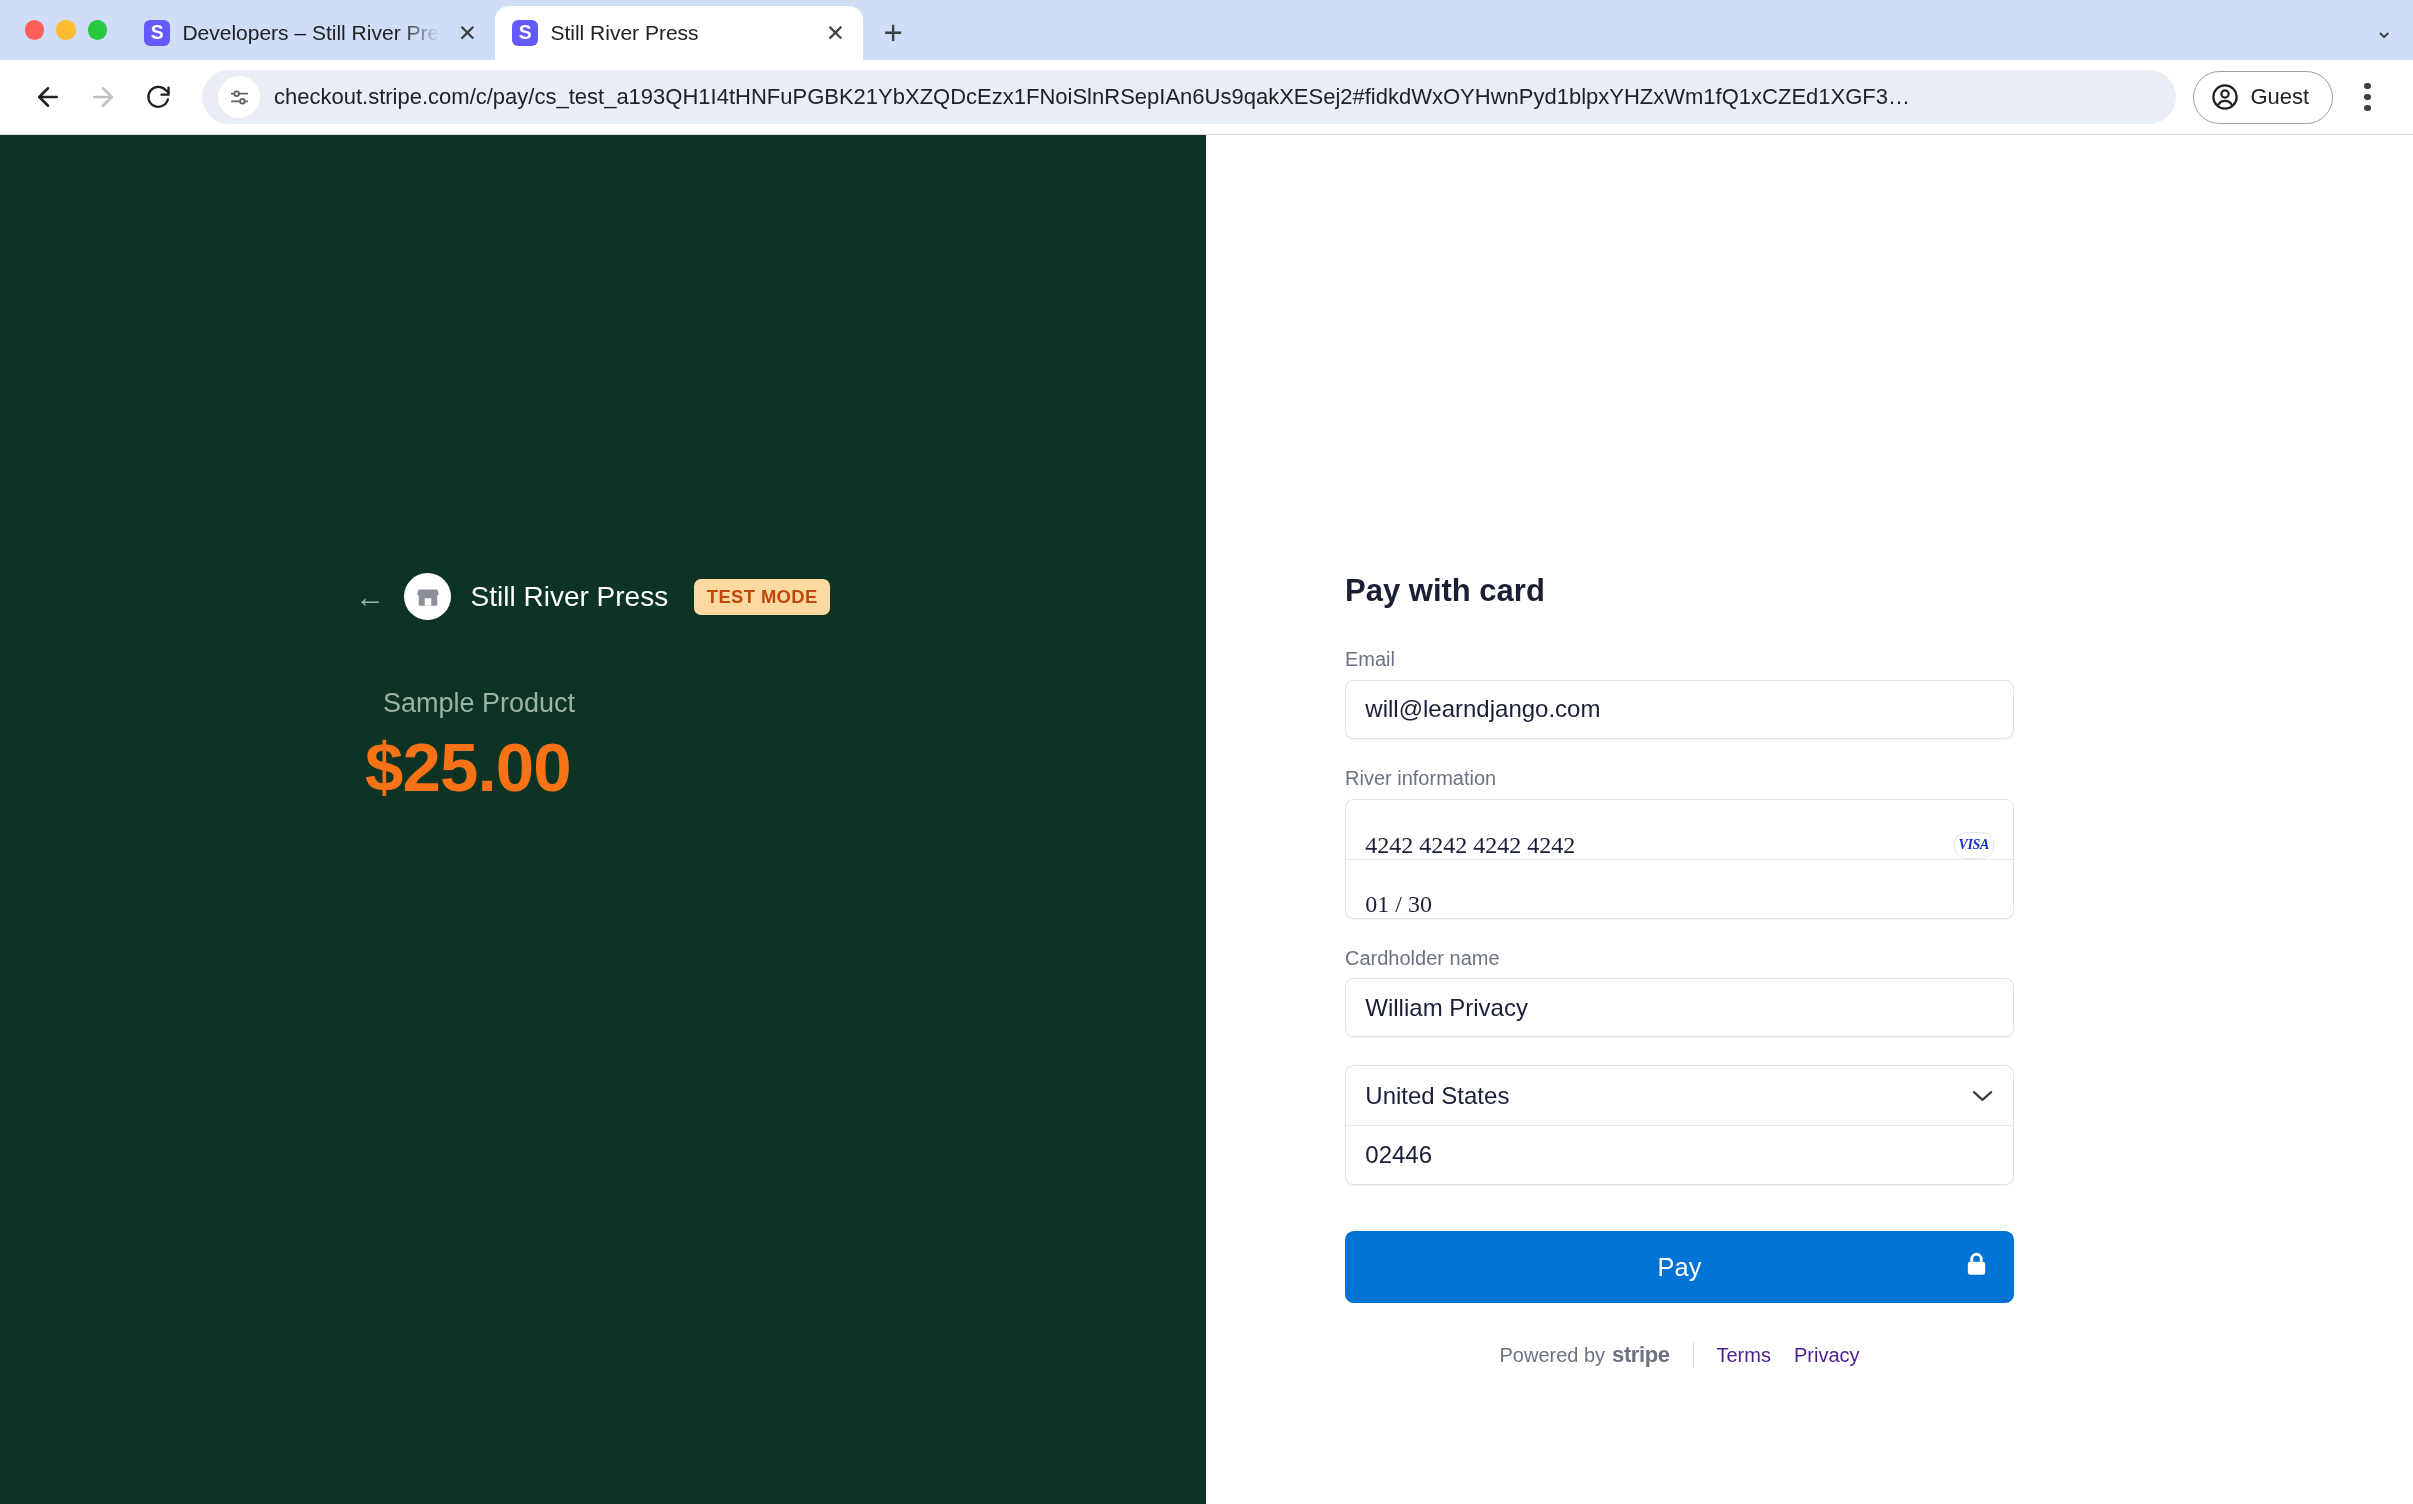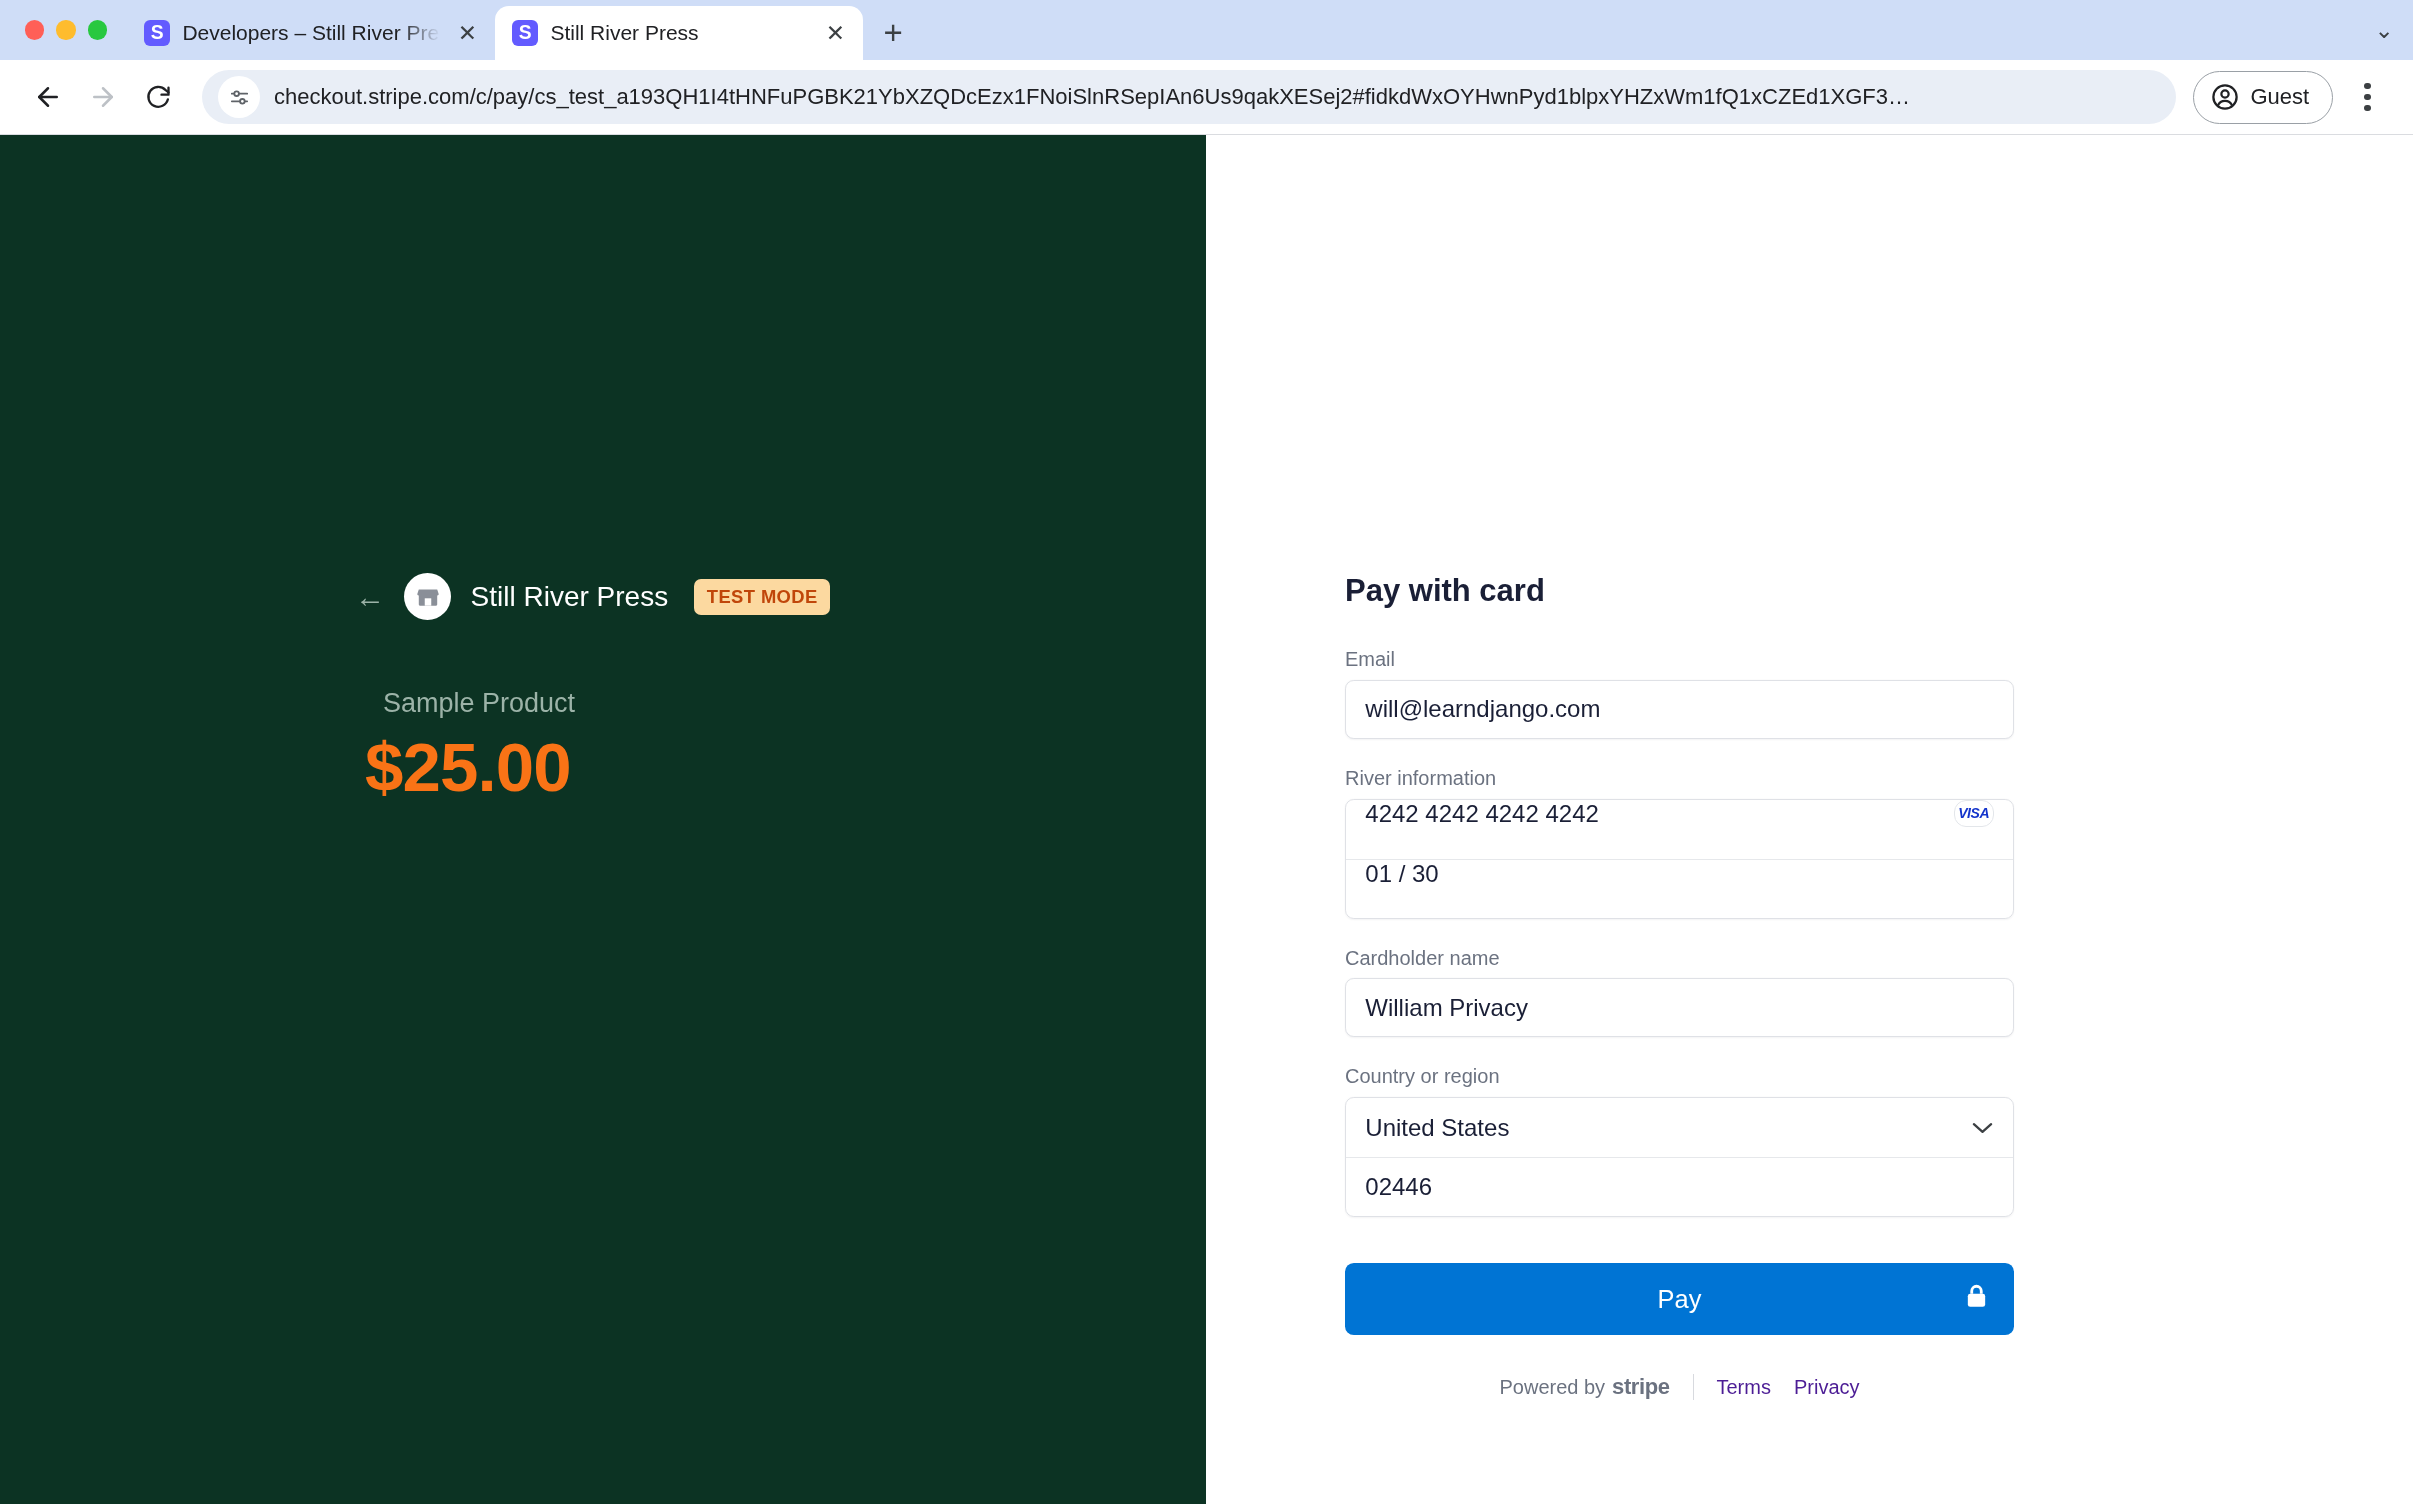--- a/index.html
+++ b/index.html
@@ -173,23 +173,23 @@
     box-shadow: 0 0.9px 1.8px rgba(16,24,40,0.05);
   }
 
   .card-box {
     border: 0.9px solid #dfe1e6; border-radius: 8.8px; overflow: hidden;
     box-shadow: 0 0.9px 1.8px rgba(16,24,40,0.05);
   }
   .card-row { display: flex; height: 59px; }
   .card-row + .card-row { border-top: 0.9px solid #e6e8eb; }
   .card-cell {
-    flex: 1 1 0; display: flex; align-items: flex-start;
+    flex: 1 1 0; display: flex; align-items: flex-end;
     padding: 0 19.3px; font-size: 24px; color: #1a1f36;
-    position: relative; min-width: 0;
+    position: relative; min-width: 0; font-family: Liberation Serif, serif;
   }
   .card-cell + .card-cell { border-left: 0.9px solid #e6e8eb; }
   .card-cell .val { flex: 1 1 auto; }
 
   .visa-badge {
     width: 40px; height: 27px; border-radius: 12px;
     background: #ffffff; border: 0.9px solid #e3e6ea;
     display: flex; align-items: center; justify-content: center;
     flex: 0 0 40px;
   }
@@ -378,21 +378,20 @@
         </div>
 
         <div class="field-group">
           <span class="field-label">Cardholder name</span>
           <div class="input-box">
             <span>William Privacy</span>
           </div>
         </div>
 
         <div class="field-group">
-          <span class="field-label">Country or region</span>
           <div class="select-stack">
             <div class="select-row">
               <span class="val">United States</span>
               <span class="chev">
                 <svg width="23" height="14" viewBox="0 0 24 14" fill="none" stroke="#3c4043" stroke-width="2.4" stroke-linecap="round" stroke-linejoin="round">
                   <polyline points="3 3 12 11 21 3"></polyline>
                 </svg>
               </span>
             </div>
             <div class="select-row">

